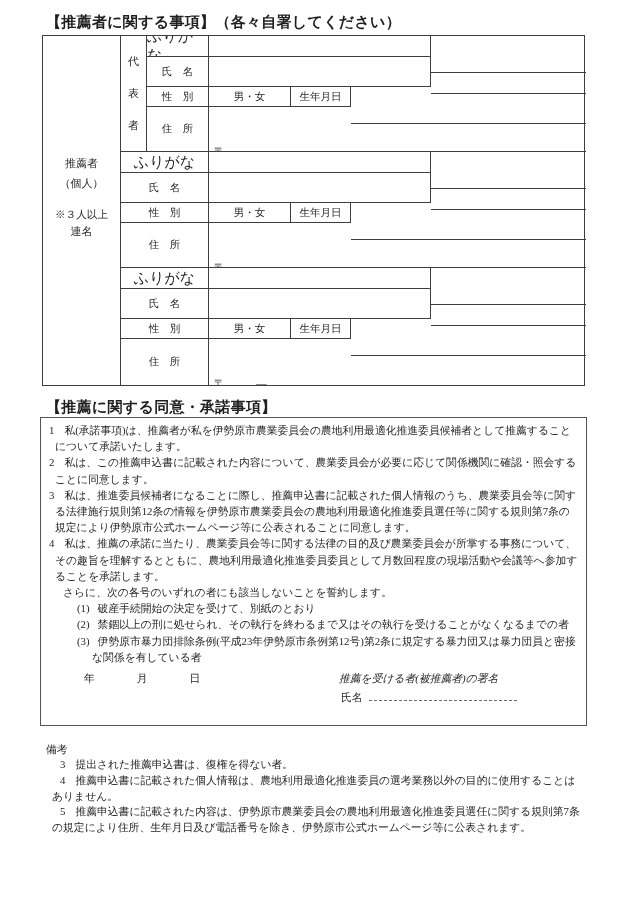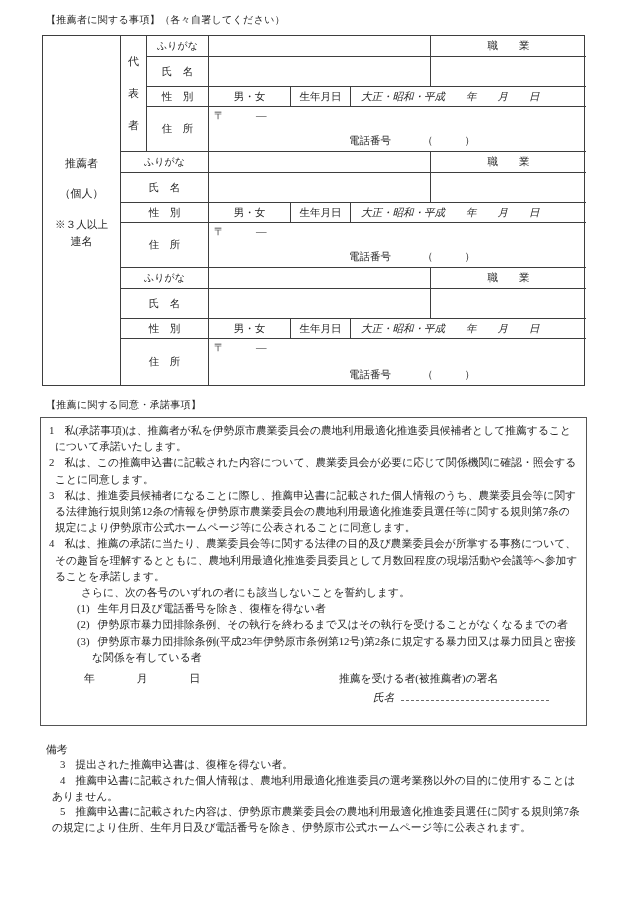--- a/index.html
+++ b/index.html
@@ -7,75 +7,75 @@
   html,body { width:630px; height:903px; }
   body {
     position:relative;
     background:#ffffff;
     color:var(--ink);
     font-family:"Liberation Serif","DejaVu Serif",serif;
     overflow:hidden;
   }
   .sec-title {
     position:absolute; left:46px;
-    font-size:10px; font-weight:400; letter-spacing:.3px;
+    font-size:15px; font-weight:700; letter-spacing:.3px;
   }
   #title1 { top:13px; }
   #title2 { top:398px; }
 
   
   .form-table {
     position:absolute; left:42px; top:35px;
     width:543px; height:351px;
     border:1px solid var(--line);
     display:grid;
     grid-template-columns:78px 26px 62px 82px 60px 80px 155px;
     grid-template-rows:21px 30px 20px 45px 21px 30px 20px 45px 21px 30px 20px 46px;
     font-size:10.5px;
   }
   .cell {
     border-right:1px solid var(--line);
     border-bottom:1px solid var(--line);
     display:flex; align-items:center; justify-content:center;
     overflow:hidden;
   }
-  .no-r { border-right:none; }
+  .no-r { border-right:none;margin-top:36px; }
   .no-b { border-bottom:none; }
   .group-col { grid-column:1; grid-row:1 / 13; flex-direction:column; justify-content:flex-start; padding-top:120px; font-size:11px; line-height:15px; }
-  .group-col .g2 { margin-top:15px; }
+  .group-col .g2 { margin-top:5px; }
   .group-col .g3 { margin-top:16px; font-size:10.6px; }
   .group-col .g4 { margin-top:2px;text-align:center; }
   .rep-col { grid-column:2; grid-row:1 / 5; flex-direction:column; justify-content:space-around; padding:10px 0; font-size:11px; }
-  .furi { font-size:10px; }
+  .furi { font-size:15px; }
   .span46 { grid-column:4 / 7; }
   .span67 { grid-column:6 / 8; }
   .span47 { grid-column:4 / 8; }
   .span23 { grid-column:2 / 4; }
   .era-cell { justify-content:flex-start; padding-left:10px;font-style:italic; }
   .addr-cell { flex-direction:column; align-items:stretch; justify-content:space-between; padding:2px 0 3px 0; }
   .postal-line { padding-left:5px; }
   .phone-line { padding-left:140px; }
 
   
   .consent-box {
     position:absolute; left:40px; top:417px;
     width:547px; height:309px;
     border:1px solid #555;
     padding:4px 8px 0 8px;
     font-size:10.8px; overflow:hidden;
   }
   .c-item { margin-left:6px; text-indent:-6px; line-height:16.2px; }
   .c-item .num, .p-item .num, .n-item .num { margin-right:10px; }
-  .pledge-intro { margin-left:32px; line-height:16.2px; }
+  .pledge-intro { margin-left:14px; line-height:16.2px; }
   .p-item { margin-left:43px; text-indent:-15px; line-height:16.2px; }
   .p-item .num { margin-right:8px; }
   .sig-area { position:relative; height:44px; margin-top:7px; }
   .date-line { position:absolute; left:35px; top:0; display:flex; gap:42px; }
-  .sig-label { position:absolute; left:290px; top:0; }
-  .name-row { position:absolute; left:324px; top:18px;font-style:italic; }
+  .sig-label { position:absolute; left:290px; top:0;font-style:italic; }
+  .name-row { position:absolute; left:292px; top:18px; }
   .dash-line {
     display:inline-block; width:148px; height:11px;
     border-bottom:1.6px dashed #6a6a6a; margin-left:6px;
   }
 
   
   .notes { position:absolute; left:46px; top:741px; width:540px; font-size:10.8px; }
   .notes-title { line-height:16px; }
   .n-item { margin-left:6px; text-indent:8px; line-height:15.8px; }
 </style>
@@ -148,22 +148,22 @@
 </div>
 
 <div class="sec-title" id="title2">【推薦に関する同意・承諾事項】</div>
 
 <div class="consent-box">
   <p class="c-item"><span class="num">1</span><span>私(承諾事項)は、推薦者が私を伊勢原市農業委員会の農地利用最適化推進委員候補者として推薦することについて承諾いたします。</span></p>
   <p class="c-item"><span class="num">2</span><span>私は、この推薦申込書に記載された内容について、農業委員会が必要に応じて関係機関に確認・照会することに同意します。</span></p>
   <p class="c-item"><span class="num">3</span><span>私は、推進委員候補者になることに際し、推薦申込書に記載された個人情報のうち、農業委員会等に関する法律施行規則第12条の情報を伊勢原市農業委員会の農地利用最適化推進委員選任等に関する規則第7条の規定により伊勢原市公式ホームページ等に公表されることに同意します。</span></p>
   <p class="c-item"><span class="num">4</span><span>私は、推薦の承諾に当たり、農業委員会等に関する法律の目的及び農業委員会が所掌する事務について、その趣旨を理解するとともに、農地利用最適化推進委員委員として月数回程度の現場活動や会議等へ参加することを承諾します。</span></p>
   <p class="pledge-intro">さらに、次の各号のいずれの者にも該当しないことを誓約します。</p>
-  <p class="p-item"><span class="num">(1)</span><span>生年月日及び電話番号を除き、復権を得ない者</span></p>
-  <p class="p-item"><span class="num">(2)</span><span>伊勢原市暴力団排除条例、その執行を終わるまで又はその執行を受けることがなくなるまでの者</span></p>
+  <p class="p-item"><span class="num">(1)</span><span>破産手続開始の決定を受けて、別紙のとおり</span></p>
+  <p class="p-item"><span class="num">(2)</span><span>禁錮以上の刑に処せられ、その執行を終わるまで又はその執行を受けることがなくなるまでの者</span></p>
   <p class="p-item"><span class="num">(3)</span><span>伊勢原市暴力団排除条例(平成23年伊勢原市条例第12号)第2条に規定する暴力団又は暴力団員と密接な関係を有している者</span></p>
 
   <div class="sig-area">
     <div class="date-line">
       <span>年</span>
       <span>月</span>
       <span>日</span>
     </div>
     <div class="sig-label">推薦を受ける者(被推薦者)の署名</div>
     <div class="name-row">

